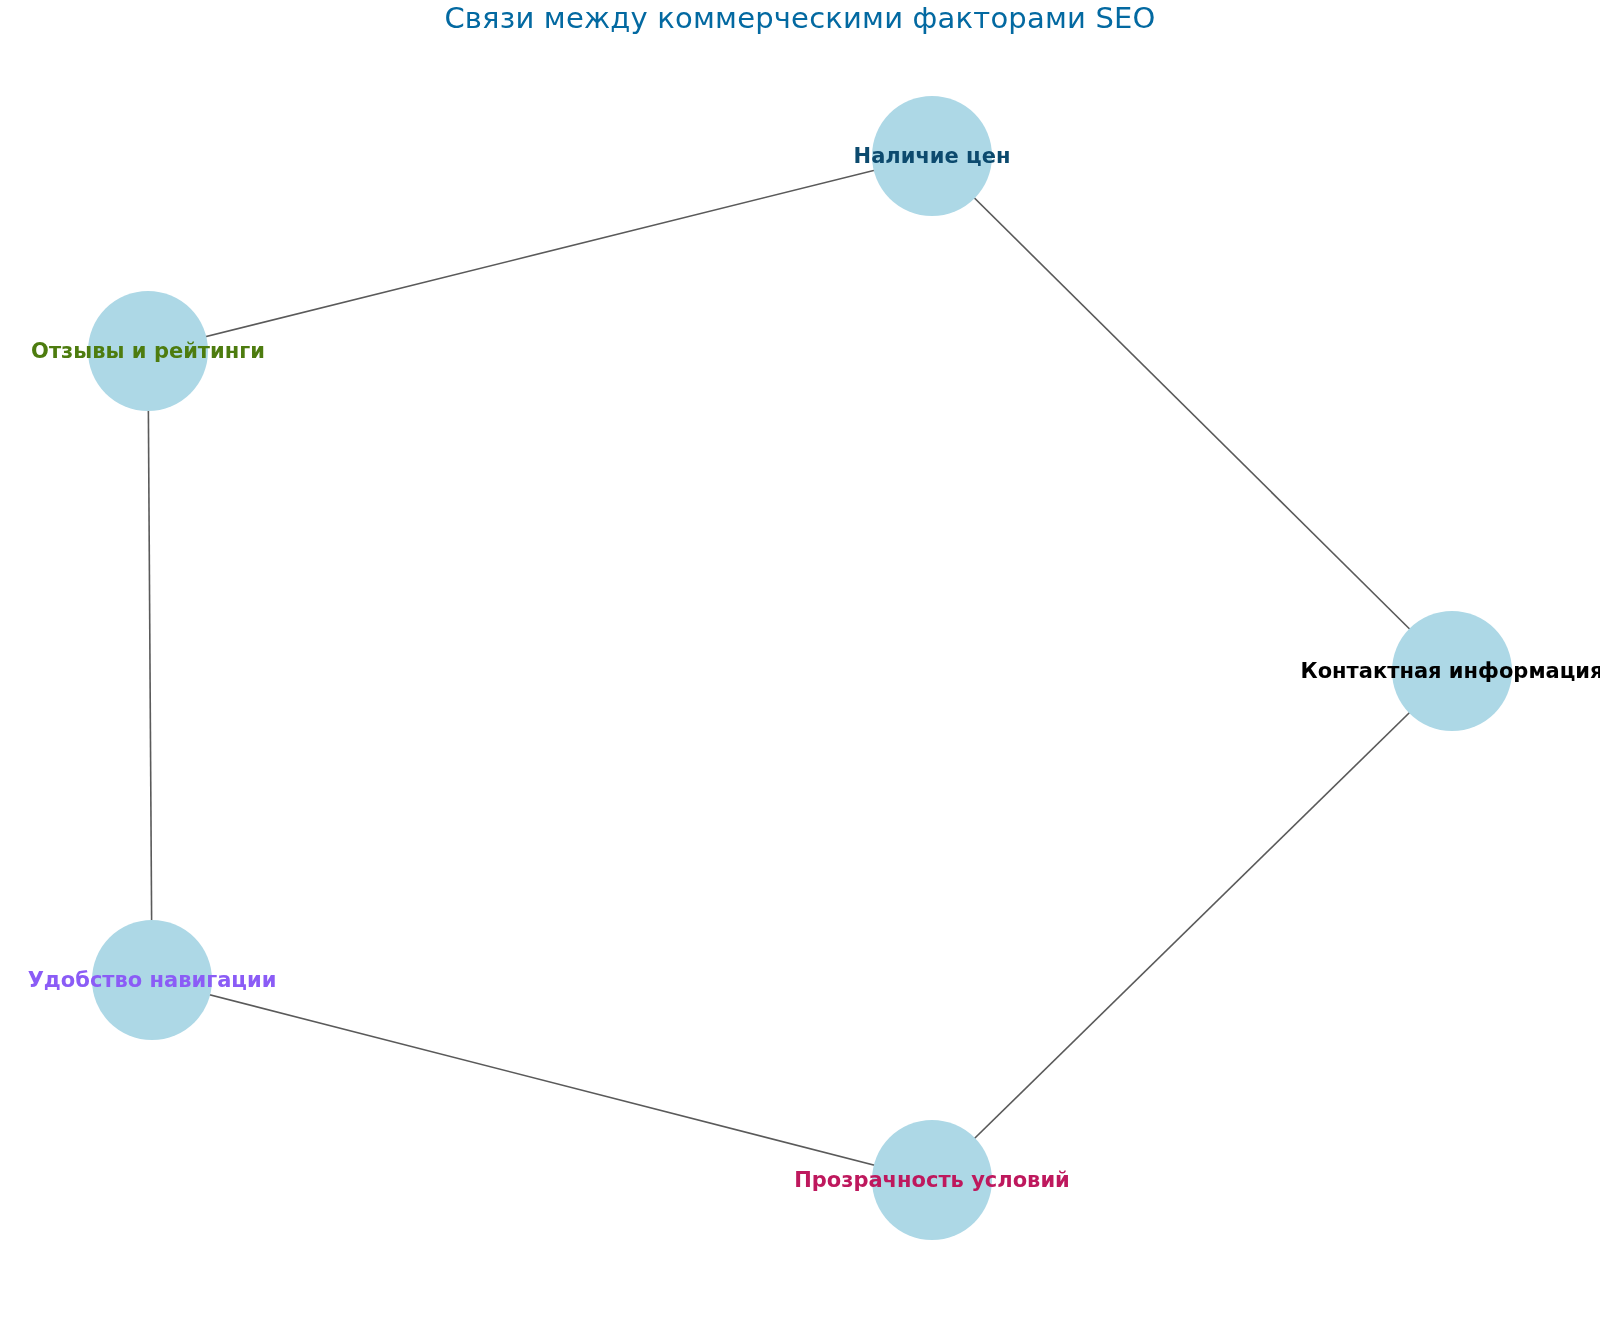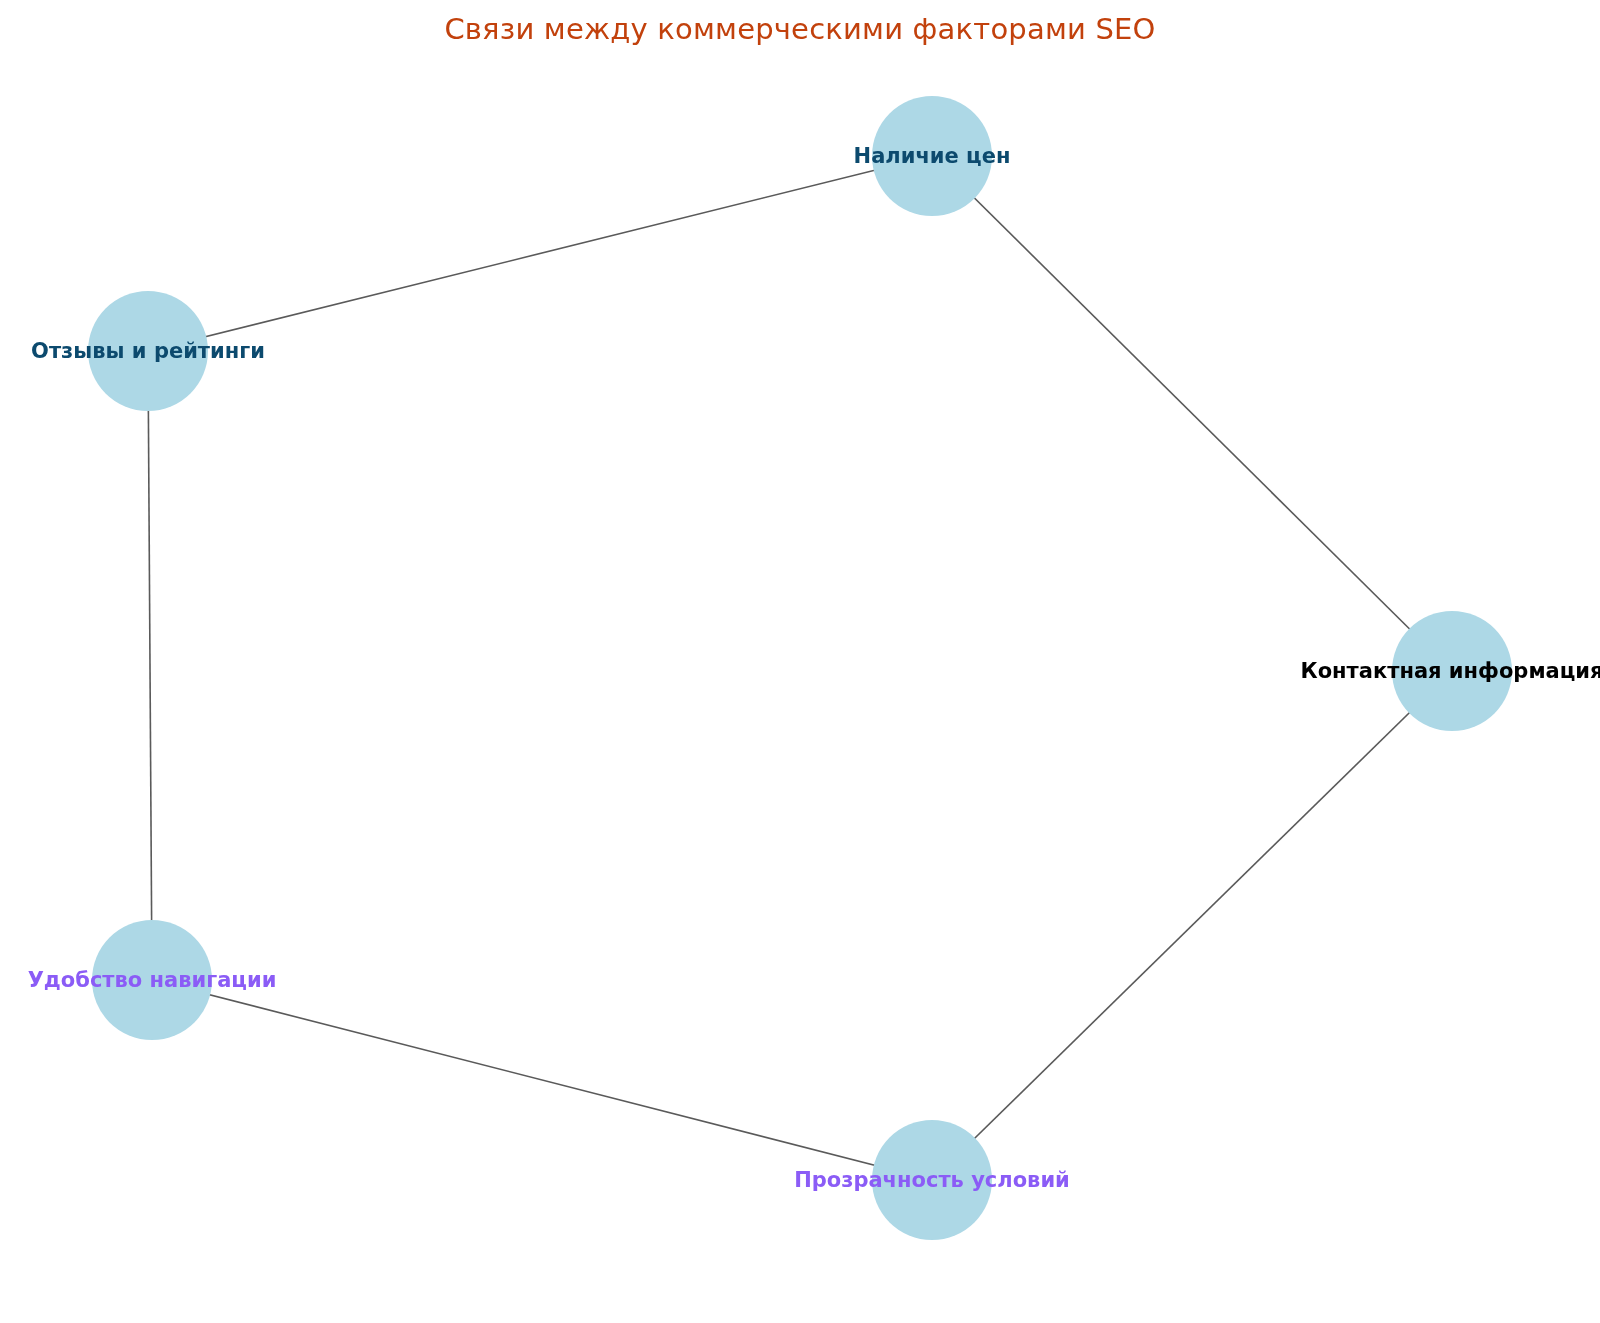--- a/index.html
+++ b/index.html
@@ -11,27 +11,27 @@
     position: relative;
     width: 1600px;
     height: 1323px;
     background: #ffffff;
     overflow: hidden;
     font-family: "DejaVu Sans", "Liberation Sans", sans-serif;
   }
   #graph-title {
     position: absolute;
     left: 0;
-    top: 12px;
+    top: 1px;
     width: 1600px;
     text-align: center;
     font-family: "DejaVu Sans", "Liberation Sans", sans-serif;
     font-size: 29px;
     font-weight: 400;
-    color: #c2410c;
+    color: #0369a1;
     letter-spacing: 0.2px;
     white-space: nowrap;
   }
   #edges-layer {
     position: absolute;
     left: 0;
     top: 0;
     width: 1600px;
     height: 1323px;
   }
@@ -73,18 +73,18 @@
     </svg>
 
   <div id="nodes-layer">
       <div class="graph-node" style="left: 872px; top: 96px; width: 120px; height: 120px; background: rgb(173, 216, 230);"></div>
       <div class="graph-node" style="left: 1392px; top: 611px; width: 120px; height: 120px; background: rgb(173, 216, 230);"></div>
       <div class="graph-node" style="left: 872px; top: 1120px; width: 120px; height: 120px; background: rgb(173, 216, 230);"></div>
       <div class="graph-node" style="left: 92px; top: 920px; width: 120px; height: 120px; background: rgb(173, 216, 230);"></div>
       <div class="graph-node" style="left: 88px; top: 291px; width: 120px; height: 120px; background: rgb(173, 216, 230);"></div>
       <div class="node-label" style="left: 932px; top: 156px; color: #0c4a6e;">Наличие цен</div>
       <div class="node-label" style="left: 1452px; top: 671px; color: rgb(0, 0, 0);">Контактная информация</div>
-      <div class="node-label" style="left: 932px; top: 1180px; color: #8b5cf6;">Прозрачность условий</div>
+      <div class="node-label" style="left: 932px; top: 1180px; color: #be185d;">Прозрачность условий</div>
       <div class="node-label" style="left: 152px; top: 980px; color: #8b5cf6;">Удобство навигации</div>
-      <div class="node-label" style="left: 148px; top: 351px; color: #0c4a6e;">Отзывы и рейтинги</div>
+      <div class="node-label" style="left: 148px; top: 351px; color: #4d7c0f;">Отзывы и рейтинги</div>
     </div>
 
 </div>
 
 </body></html>

